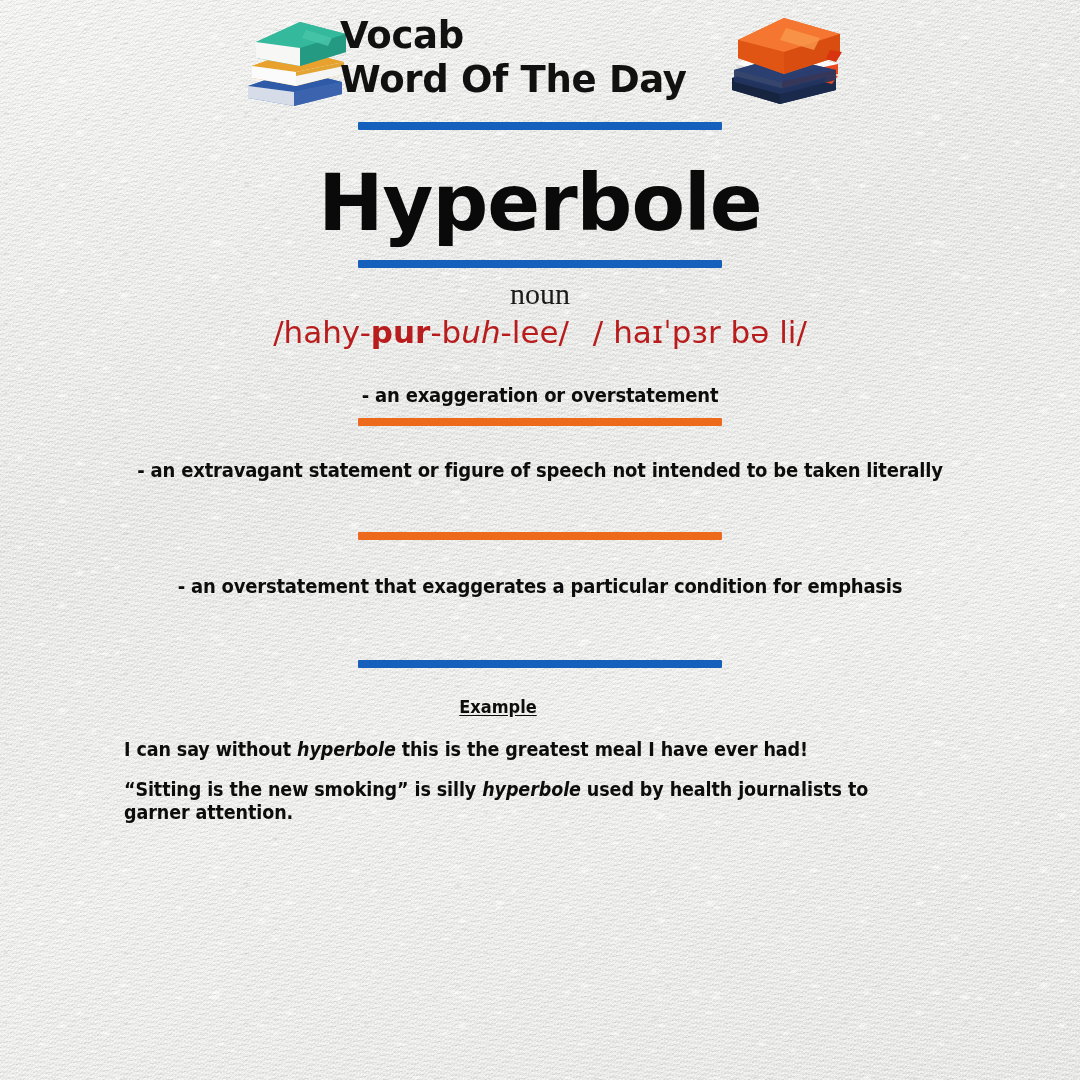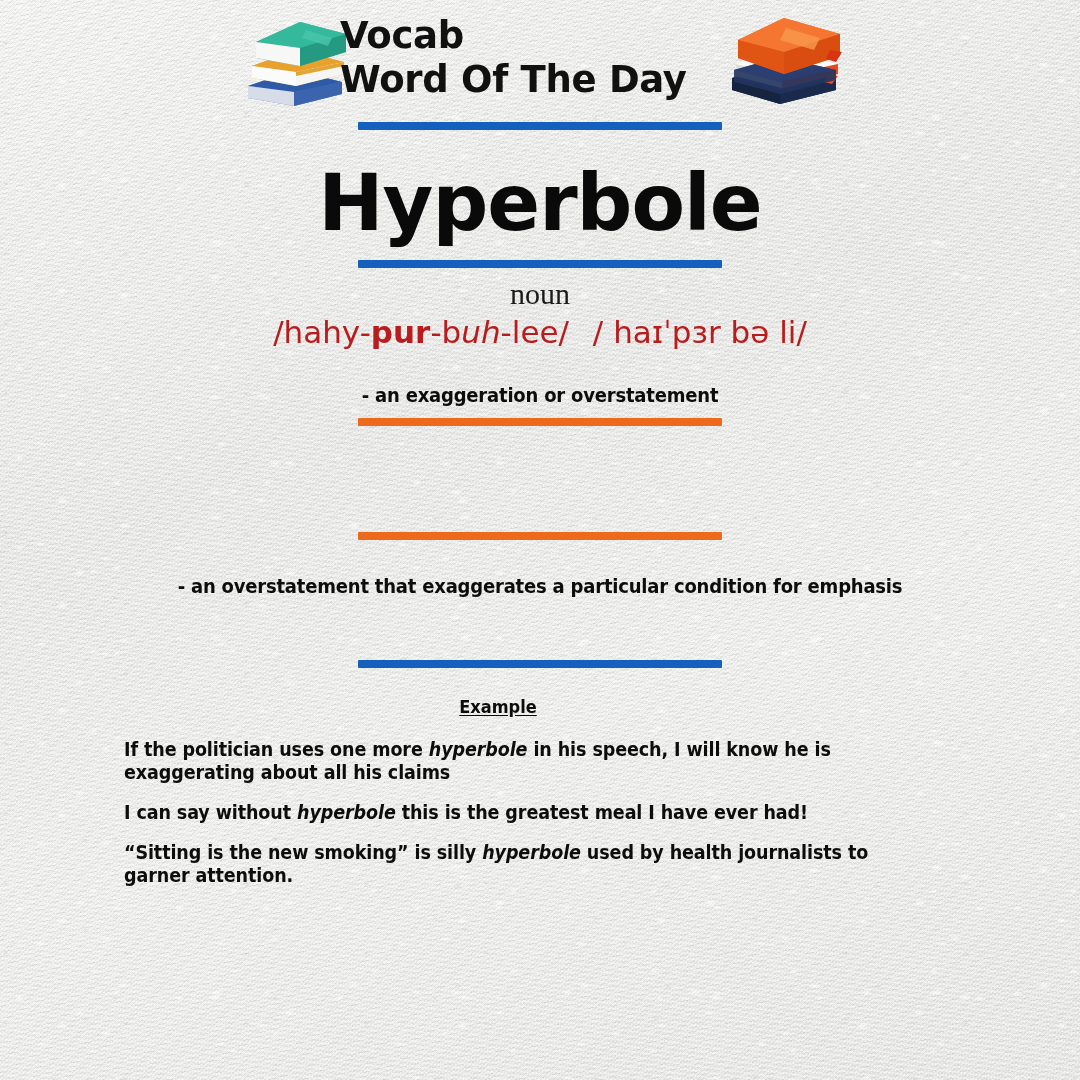--- a/index.html
+++ b/index.html
@@ -277,28 +277,28 @@
 
   <div class="pron">
     <span><span>/hahy-</span><b>pur</b><span>-b</span><i>uh</i><span>-lee/</span></span>
     <span style="margin-left:14px;">/ haɪˈpɜr bə li/</span>
   </div>
 
   <div class="definition" id="def-1">- an exaggeration or overstatement</div>
 
   <div class="divider orange" style="top:418px;"></div>
 
+  <div class="definition" id="def-2">- an extravagant statement or figure of speech not intended to be taken literally</div>
 
   <div class="divider orange" style="top:532px;"></div>
 
   <div class="definition" id="def-3">- an overstatement that exaggerates a particular condition for emphasis</div>
 
   <div class="divider blue" style="top:660px;"></div>
 
   <div class="example-heading">Example</div>
 
   <div class="examples" id="examples-list">
-      <div class="example-item"><span>If the politician uses one more </span><i>hyperbole</i><span> in his speech, I will know he is exaggerating about all his claims</span></div>
       <div class="example-item"><span>I can say without </span><i>hyperbole</i><span> this is the greatest meal I have ever had!</span></div>
       <div class="example-item"><span>“Sitting is the new smoking” is silly </span><i>hyperbole</i><span> used by health journalists to garner attention.</span></div>
     </div>
 
 </div>
 
 </body></html>

